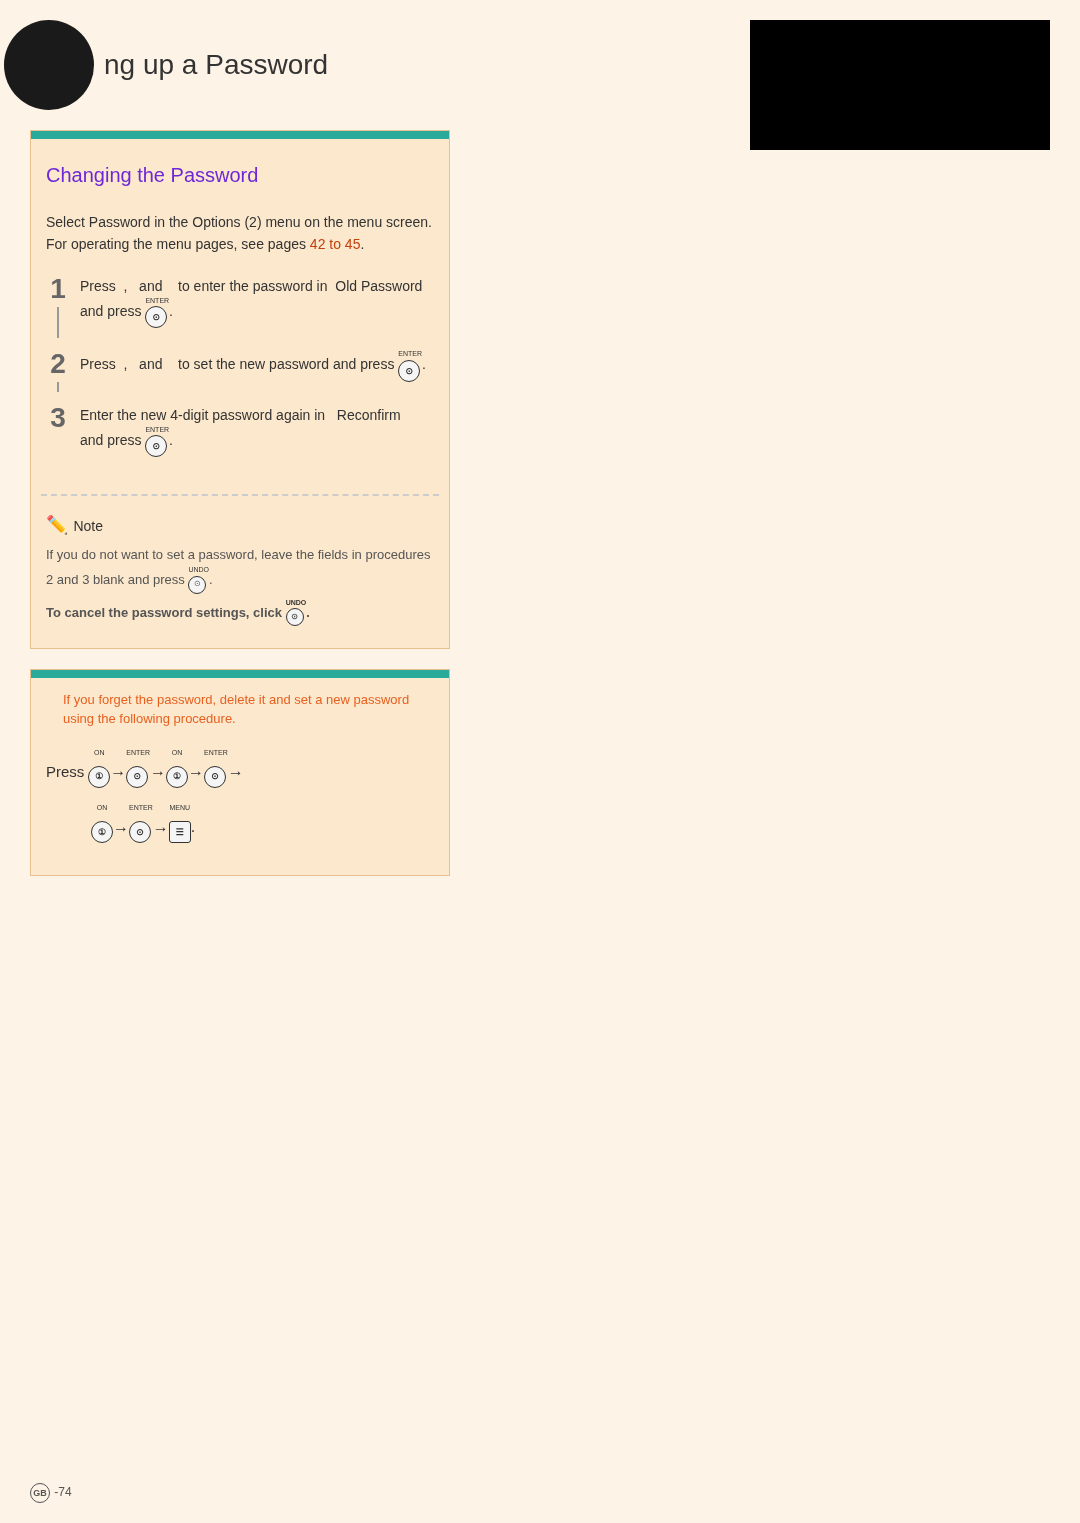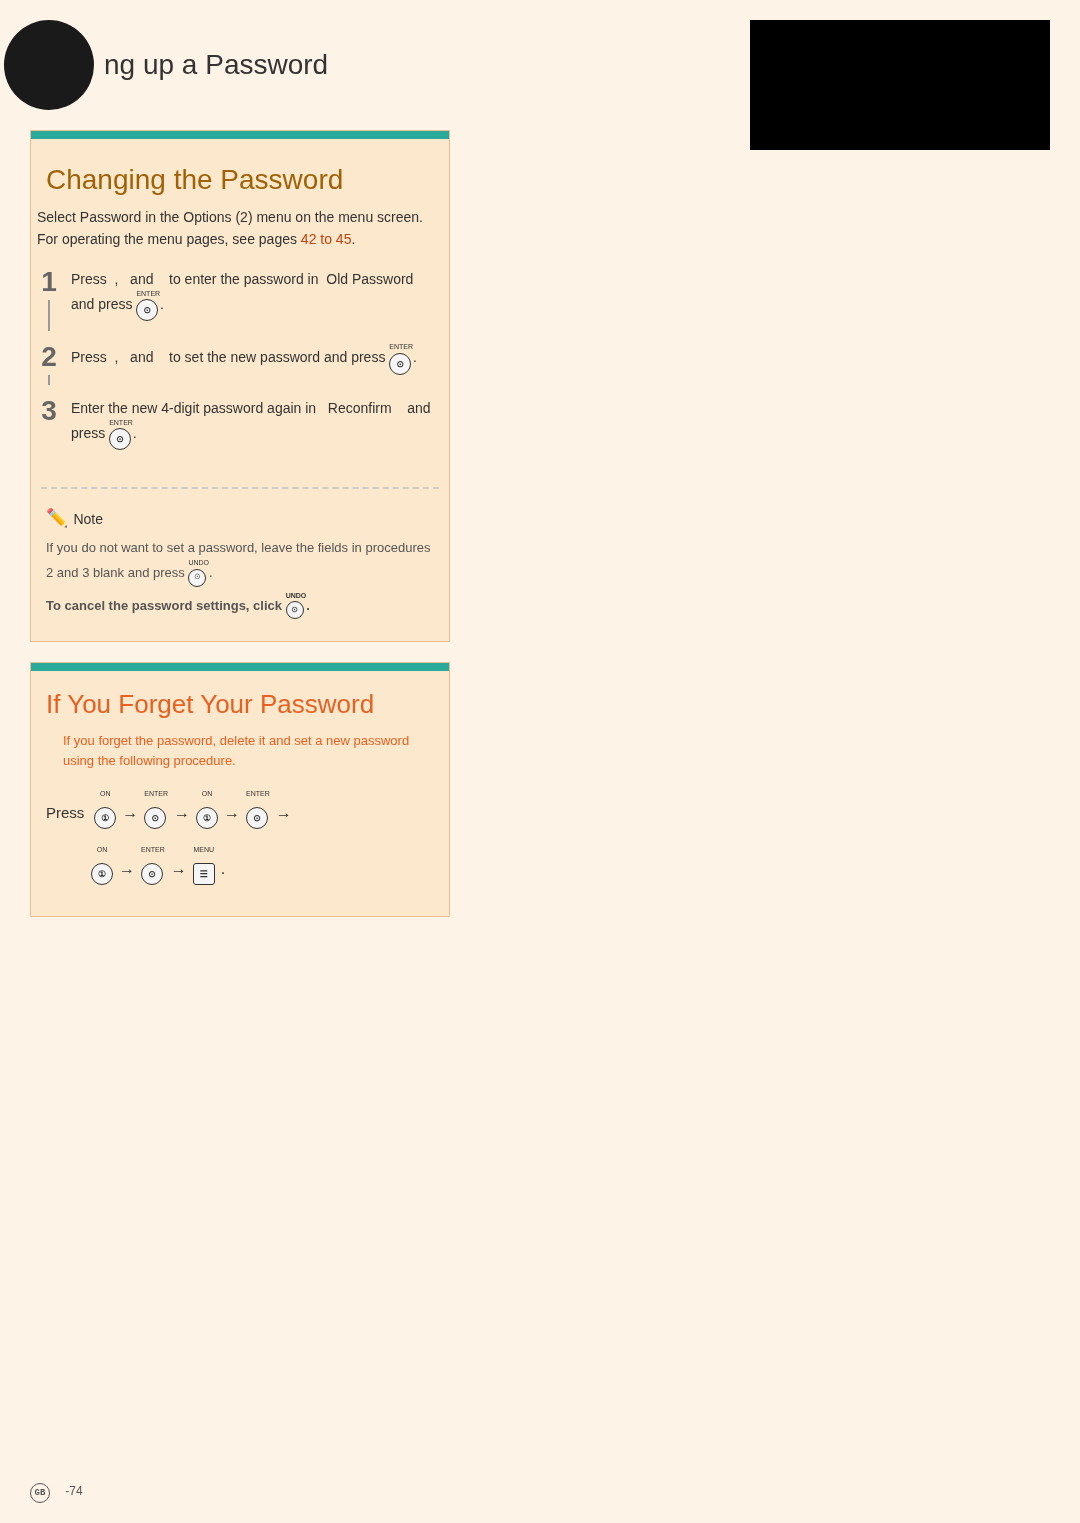--- a/index.html
+++ b/index.html
@@ -65,31 +65,32 @@
       margin-bottom: 20px;
       padding-bottom: 15px;
     }
     .section-header-bar {
       background-color: #2aaa9a;
       height: 8px;
       width: 100%;
       margin-bottom: 12px;
     }
     .section-title {
-      font-size: 28px;
-      color: #a16207;
+      font-size: 20px;
+      color: #6d28d9;
       padding: 5px 15px 10px 15px;
       font-weight: normal;
       margin-top: 20px;
     }
     .section-body {
-      padding: 0 15px 5px 6px;
+      padding: 0 15px 5px 15px;
       font-size: 14px;
       line-height: 1.6;
       color: #333;
+      margin-top: 14px;
     }
     .section-body a {
       color: #c2410c;
       text-decoration: none;
     }
 
     
     .step-container {
       display: flex;
       margin: 12px 0;
@@ -212,21 +213,20 @@
       padding: 0 15px 10px 32px;
       line-height: 1.5;
     }
     .press-sequence {
       padding: 10px 15px;
       font-size: 15px;
       line-height: 2.5;
       display: flex;
       flex-wrap: wrap;
       align-items: center;
-      gap: 6px;
     }
     .press-word {
       font-size: 15px;
       color: #333;
       margin-right: 4px;
     }
 
     
     .page-footer {
       position: absolute;
@@ -238,22 +238,21 @@
     .gb-badge {
       display: inline-flex;
       align-items: center;
       justify-content: center;
       border: 1px solid #555;
       border-radius: 50%;
       width: 20px;
       height: 20px;
       font-size: 9px;
       font-weight: bold;
-      margin-right: 12px;
-      font-family: Liberation Mono, monospace;
+      margin-right: 1px;
     }
 
     .menu-icon-sq {
       display: inline-flex;
       align-items: center;
       justify-content: center;
       width: 22px;
       height: 22px;
       border: 1.5px solid #333;
       border-radius: 3px;
@@ -350,21 +349,20 @@
           <span class="btn-wrap">
             <span class="btn-top-label">UNDO</span>
             <span class="btn-icon-sm">⊙</span>
           </span>.
         </p>
       </div>
     </div>
 
     <div class="section-box">
       <div class="section-header-bar"></div>
-      <div class="forget-title">If You Forget Your Password</div>
       <div class="forget-subtitle">If you forget the password, delete it and set a new password using the following procedure.</div>
 
       <div class="press-sequence">
         <span class="press-word">Press</span>
 
         <span class="btn-wrap">
           <span class="btn-top-label">ON</span>
           <span class="btn-icon">①</span>
         </span>
         <span class="arrow">→</span>

